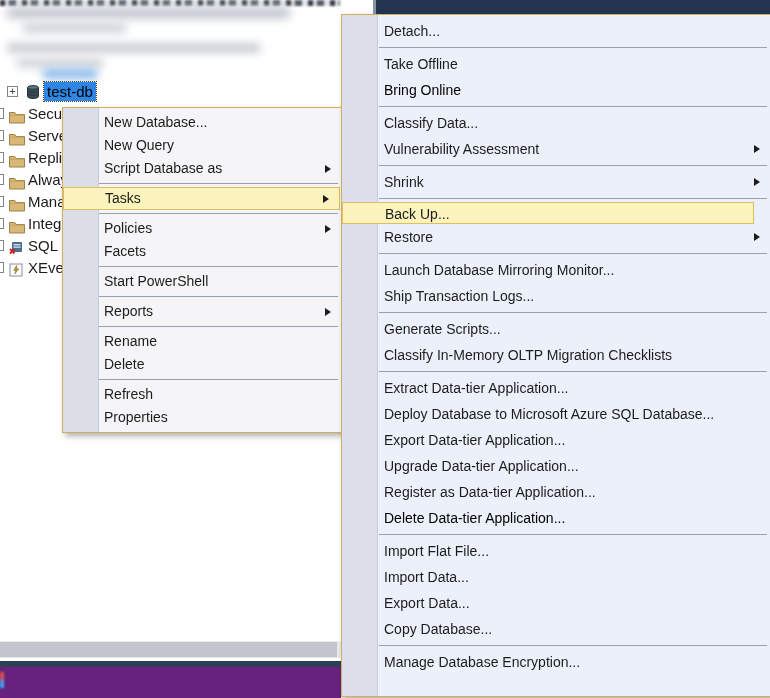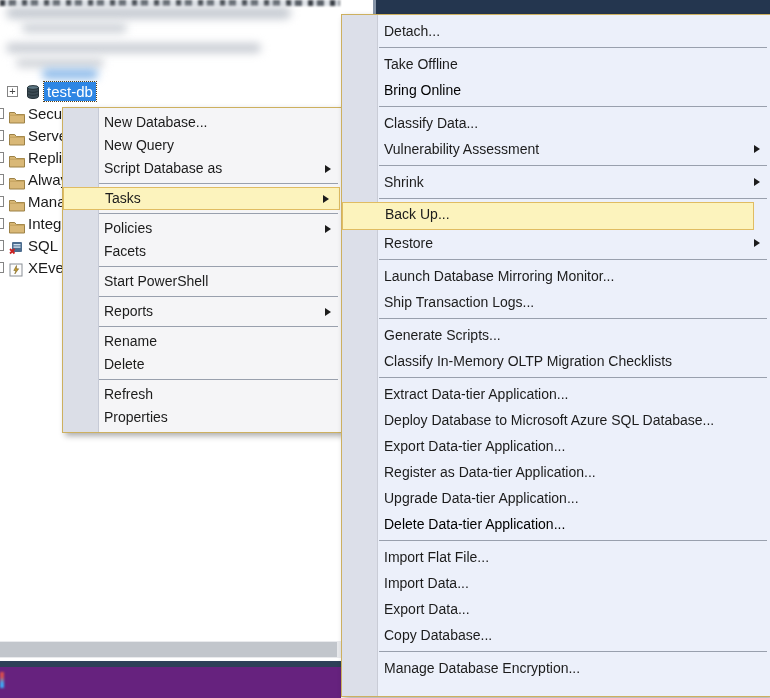--- a/index.html
+++ b/index.html
@@ -26,21 +26,21 @@
   .expand{position:absolute;left:-7px;top:5px;width:11px;height:11px;box-sizing:border-box;
     border:1px solid #848484;background:#fff;font-size:11px;line-height:8px;text-align:center;color:#444;}
   .trow.database .expand{left:7px;}
   .trow:not(.database) .expand{color:transparent;}
   .ticon{position:absolute;top:3px;width:16px;height:16px;display:none;}
   .trow.database .icon-db{display:block;left:25px;}
   .trow.folder  .icon-folder{display:block;left:9px;top:5px;}
   .trow.agent   .icon-agent{display:block;left:9px;top:4px;}
   .trow.xevent  .icon-xe{display:block;left:9px;top:4px;}
   .tlabel{position:absolute;left:28px;top:0;}
-  .trow.database .tlabel{left:44px;background:#2E86E4;color:#ffffff;padding:0 3px;
+  .trow.database .tlabel{left:44px;background:#2E86E4;color:#000000;padding:0 3px;
     outline:1px dotted rgba(70,45,0,.9);height:19px;line-height:19px;top:1px;}
   
   .hscroll{position:absolute;left:0;top:641px;width:341px;height:17px;background:#E9EAED;}
   .hthumb{position:absolute;left:0;top:1px;height:15px;width:337px;background:#C2C6CC;}
   .darkline{position:absolute;left:0;top:661px;width:341px;height:6px;background:#2E4058;}
   .statusbar{position:absolute;left:0;top:667px;width:341px;height:31px;background:#66227E;}
   .status-icon{position:absolute;left:0;top:5px;width:4px;height:16px;
     background:linear-gradient(#d94f4f 30%,#3fa9f5 70%);filter:blur(1px);}
   
   .menu{position:absolute;box-sizing:border-box;border:1px solid #CDB05F;
@@ -51,21 +51,21 @@
   #menu2{left:341px;top:14px;width:430px;height:683px;background:#ECF0FA;overflow:hidden;z-index:11;}
   #menu2 .gutter{background:#DCDFE9;border-right:1px solid #C9CCD6;}
   .mrow{position:relative;z-index:1;height:23px;line-height:23px;font-size:14px;color:#1c1c1c;
     padding-left:41px;box-sizing:border-box;white-space:nowrap;}
   #menu2 .mrow{height:26px;line-height:26px;padding-left:42px;}
   .mrow.separator{height:7px !important;padding:0;}
   .mrow.separator::after{content:"";position:absolute;left:36px;right:3px;top:3px;height:1px;background:#99A0AD;}
   #menu2 .mrow.separator::after{left:37px;}
   .mrow.disabled{color:#000000;}
   .mrow.highlight{background:#FCF3BD;border:1px solid #E0BC62;line-height:21px;margin-right:1px;}
-  #menu2 .mrow.highlight{height:28px;line-height:22px;margin-right:16px;}
+  #menu2 .mrow.highlight{height:22px;line-height:22px;margin-right:16px;}
   .arrow{display:none;position:absolute;right:10px;top:50%;margin-top:-4px;width:0;height:0;
     border-left:6px solid #1c1c1c;border-top:4px solid transparent;border-bottom:4px solid transparent;}
   .mrow.has-sub .arrow{display:block;}
 </style>
 </head>
 <body>
 
 <div class="blur-strip"></div>
 <div class="blob b1"></div>
 <div class="blob b2"></div>
@@ -359,25 +359,25 @@
     </div>
     <div class="mrow">
       <span class="mlabel">Deploy Database to Microsoft Azure SQL Database...</span>
       
     </div>
     <div class="mrow">
       <span class="mlabel">Export Data-tier Application...</span>
       
     </div>
     <div class="mrow">
+      <span class="mlabel">Upgrade Data-tier Application...</span>
+      
+    </div>
+    <div class="mrow">
       <span class="mlabel">Register as Data-tier Application...</span>
-      
-    </div>
-    <div class="mrow">
-      <span class="mlabel">Upgrade Data-tier Application...</span>
       
     </div>
     <div class="mrow disabled">
       <span class="mlabel">Delete Data-tier Application...</span>
       
     </div>
     <div class="mrow separator">
       
       
     </div>

